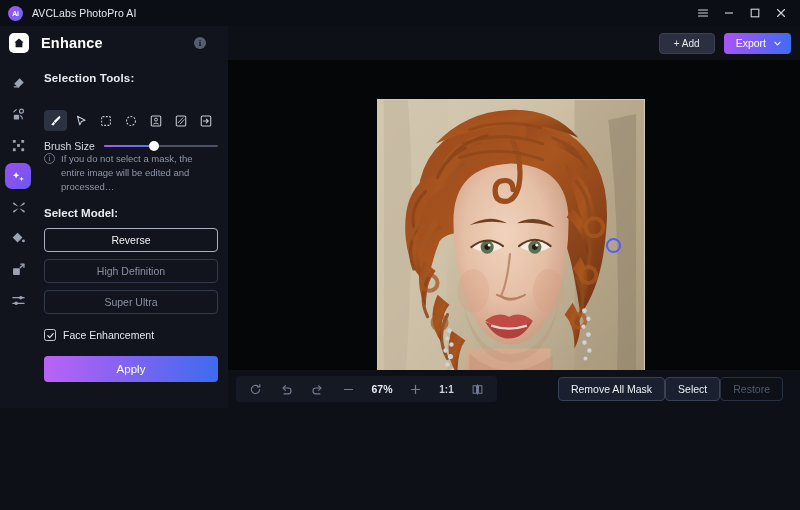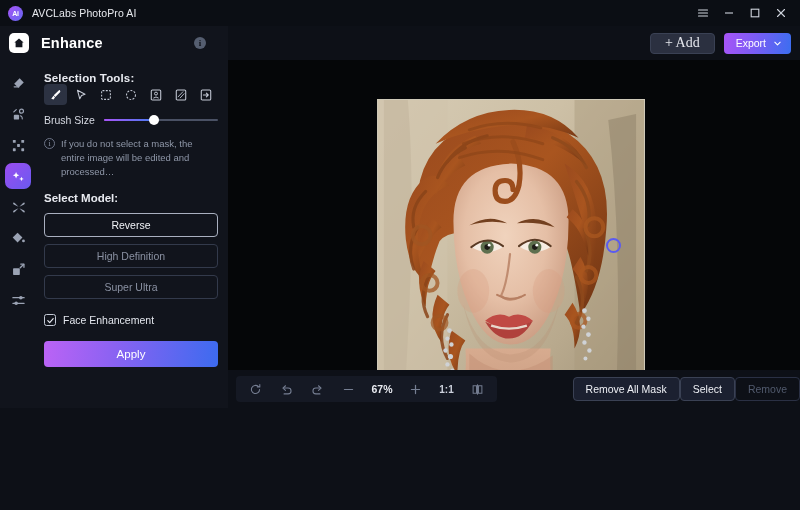--- a/index.html
+++ b/index.html
@@ -69,22 +69,22 @@
     font-size: 9px; font-weight: bold; line-height: 12px; text-align: center;
     font-family: "Liberation Serif", serif;
   }
   .header-right {
     flex: 1; height: 100%; display: flex; align-items: center;
     justify-content: flex-end; padding-right: 9px; gap: 9px;
   }
   .btn-add {
     height: 21px; padding: 0 14px; border-radius: 4px;
     background: #2b3040; border: 1px solid #3a4154;
-    color: #e6e8ee; font-size: 14px;
-    display: flex; align-items: center; justify-content: center; font-family: Liberation Serif, serif;
+    color: #e6e8ee; font-size: 10px;
+    display: flex; align-items: center; justify-content: center;
   }
   .btn-export {
     height: 21px; padding: 0 9px 0 12px; border-radius: 4px;
     background: linear-gradient(100deg, #a855f7 0%, #7c5cf5 45%, #3b6ef0 100%);
     color: #ffffff; font-size: 10.5px;
     display: flex; align-items: center; gap: 7px;
   }
   .chev { display: block; }
 
   
@@ -110,32 +110,32 @@
 
   
   .panel {
     width: 192px; min-width: 192px;
     background: #11141c;
     padding: 12px 10px 0 8px;
     display: flex; flex-direction: column;
   }
   .sec-label {
     font-size: 11.5px; color: #e9ebf1; font-weight: bold; letter-spacing: 0.15px;
-    margin-bottom: 0;
+    margin-bottom: 26px;
   }
   .tool-row { display: flex; align-items: center; gap: 2px; margin-bottom: 9px; }
   .tool-btn {
     width: 23px; height: 21px; border-radius: 4px;
     display: flex; align-items: center; justify-content: center;
     color: #c5cad6;
   }
   .tool-btn.active { background: #2c3242; color: #ffffff; }
   .tool-btn svg { display: block; }
 
-  .brush-row { display: flex; align-items: center; gap: 9px; margin-bottom: 11px; }
+  .brush-row { display: flex; align-items: center; gap: 9px; }
   .brush-label { font-size: 10.5px; color: #d7dae3; white-space: nowrap; }
   .slider { position: relative; flex: 1; height: 12px; display: flex; align-items: center; }
   .slider-track {
     position: absolute; left: 0; right: 0; height: 2.5px; border-radius: 2px;
     background: #4a5164;
   }
   .slider-fill {
     position: absolute; left: 0; height: 2.5px; border-radius: 2px;
     width: 44%;
     background: linear-gradient(90deg, #a855f7 0%, #4a7bf0 100%);
@@ -200,21 +200,21 @@
     position: absolute; left: 378px; top: 178px;
     width: 15px; height: 15px; border-radius: 50%;
     border: 2px solid #5b5bf0; background: transparent;
   }
 
   
   .bottombar {
     height: 38px; min-height: 38px;
     background: #0d1017;
     display: flex; align-items: center;
-    padding: 0 0 0 0;
+    padding: 0 17px 0 0;
     text-align: center;
   }
   .zoom-group {
     display: flex; align-items: center; gap: 0px;
     background: #151924; border-radius: 4px;
     height: 26px; padding: 0 4px; margin-left: 8px;
   }
   .zoom-btn {
     min-width: 31px; height: 24px;
     display: flex; align-items: center; justify-content: center;
@@ -646,18 +646,18 @@
                 <rect x="2.6" y="3.4" width="4.2" height="9.2" fill="none" stroke="currentColor" stroke-width="1.2"></rect>
                 <rect x="9.2" y="3.4" width="4.2" height="9.2" fill="none" stroke="currentColor" stroke-width="1.2"></rect>
                 <line x1="8" y1="1.6" x2="8" y2="14.4" stroke="currentColor" stroke-width="1.2"></line>
               </svg>
           </div>
         </div>
 
         <div class="bottom-right">
           <div class="bbtn">Remove All Mask</div>
           <div class="bbtn">Select</div>
-          <div class="bbtn disabled">Remove</div>
+          <div class="bbtn disabled">Restore</div>
         </div>
       </div>
     </div>
   </div>
 </div>
 
 </body></html>

